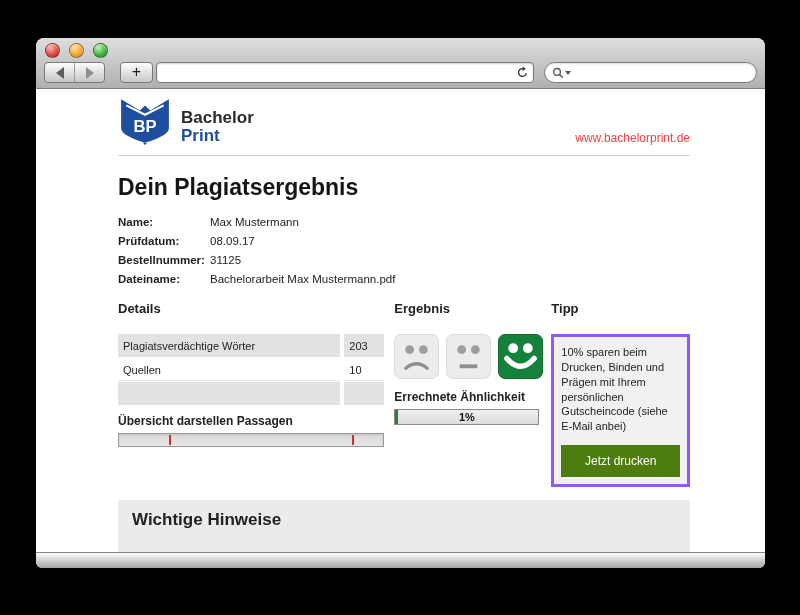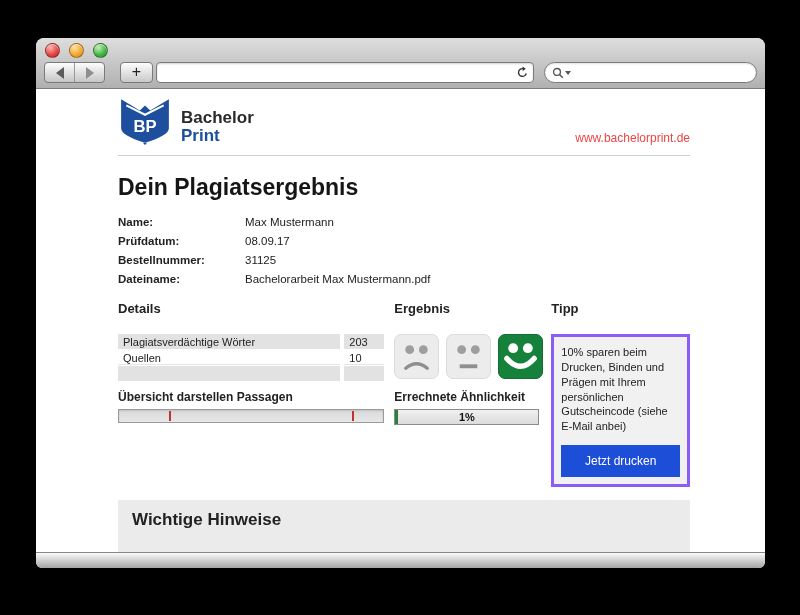--- a/index.html
+++ b/index.html
@@ -47,45 +47,45 @@
   
   .content{flex:1;background:#fff;overflow:hidden;padding:6px 75px 0 82px;color:#222;font-size:11px;}
   .pageheader{display:flex;justify-content:space-between;align-items:flex-end;padding:2px 0 10px;border-bottom:1px solid #cfcfcf;}
   .logo{display:flex;align-items:flex-end;gap:9px;}
   .logo-text .l1{font-size:17px;font-weight:bold;color:#2a2a2a;line-height:18px;}
   .logo-text .l2{font-size:17px;font-weight:bold;color:#1d4f9e;line-height:18px;}
   .site-link{color:#ef4444;font-size:12px;text-decoration:none;}
   .page-title{font-size:23px;font-weight:bold;color:#151515;margin:18px 0 0;}
   .info-table{margin-top:15px;}
   .info-row{display:flex;margin-bottom:7px;font-size:11.5px;}
-  .info-label{width:127px;font-weight:bold;}
+  .info-label{width:92px;font-weight:bold;}
   
   .cols{display:flex;margin-top:16px;}
   .col-details{width:267px;}
   .col-result{width:145px;margin-left:10px;}
   .col-tip{width:139px;margin-left:12px;}
   .col-heading{font-weight:bold;font-size:13px;margin:0 0 18px;}
-  .drow{display:flex;height:15px;margin-bottom:1px;font-size:11px;}
+  .drow{display:flex;height:23px;margin-bottom:1px;font-size:11px;}
   .dlabel{flex:1;background:#e2e2e2;display:flex;align-items:center;padding:0 5px;}
   .dvalue{width:30px;margin-left:4px;background:#e2e2e2;display:flex;align-items:center;padding:0 5px;}
   .drow.white .dlabel,.drow.white .dvalue{background:#fff;box-shadow:inset 0 -1px 0 #e6e6e6;}
   .passage-heading{font-weight:bold;font-size:12px;margin:9px 0 5px;}
   .passage-bar{height:12px;border:1px solid #9a9a9a;background:linear-gradient(#d9d9d9,#e7e7e7);
     position:relative;box-shadow:inset 0 1px 2px rgba(0,0,0,.12);}
   .mark{position:absolute;top:1px;bottom:1px;width:2px;background:#c43131;}
   .smileys{display:flex;gap:7px;}
   .smiley{width:43px;height:43px;border-radius:7px;background:#ececec;border:1px solid #dcdcdc;
     display:flex;align-items:center;justify-content:center;}
   .smiley.active{background:#16813a;border-color:#136d31;}
   .sim-heading{font-weight:bold;font-size:12px;margin:11px 0 5px;}
   .sim-bar{height:14px;border:1px solid #8a8a8a;background:linear-gradient(#f0f0f0,#dcdcdc);
     position:relative;text-align:center;font-weight:bold;font-size:11px;line-height:14px;color:#111;}
   .sim-fill{position:absolute;left:0;top:0;bottom:0;background:#2f7d3b;min-width:3px;}
   .tip-box{border:3px solid #8b5cf6;background:#f1f1f1;padding:8px 7px 7px;font-size:11px;line-height:1.35;color:#222;}
-  .tip-button{margin-top:11px;background:#1d4ed8;color:#fff;text-align:center;padding:8px 0;font-size:12px;cursor:pointer;}
+  .tip-button{margin-top:11px;background:#4d7c0f;color:#fff;text-align:center;padding:8px 0;font-size:12px;cursor:pointer;}
   .notes-box{margin-top:13px;background:#ebebeb;padding:10px 14px 12px;}
   .notes-heading{font-weight:bold;font-size:17px;margin:0 0 13px;}
   .notes-list{margin:0;padding-left:27px;font-size:11px;line-height:1.45;}
   .notes-list li{margin-bottom:1px;}
   .statusbar{flex:0 0 15px;background:linear-gradient(#fbfbfb,#a4a4a4);border-top:1px solid #858585;border-radius:0 0 6px 6px;}
 </style>
 </head>
 <body>
 
 <div class="window">

